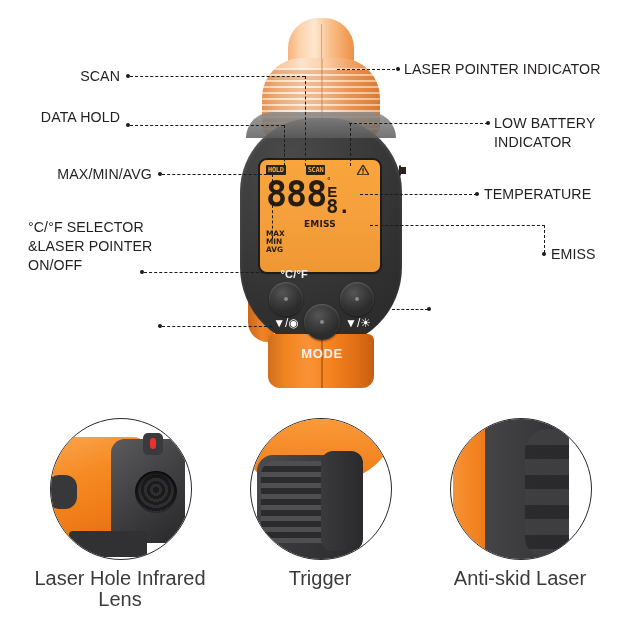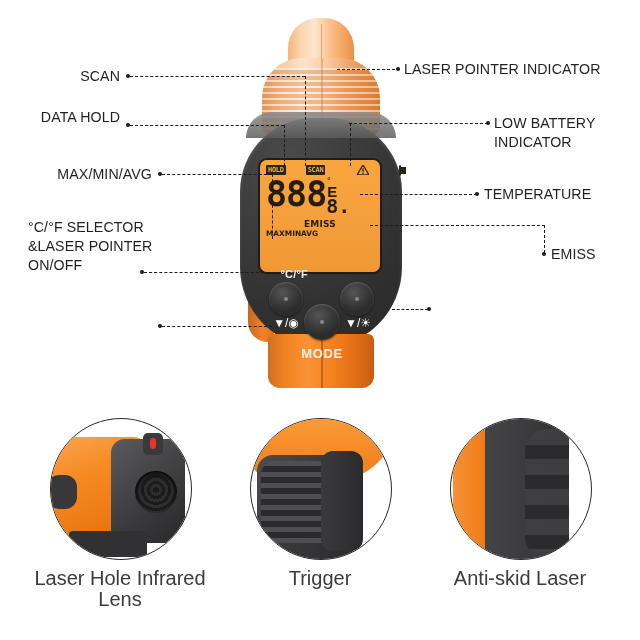--- a/index.html
+++ b/index.html
@@ -101,21 +101,21 @@
   .bigdig{font-size:35px;line-height:35px;letter-spacing:-1px;font-weight:bold;}
   .degE{margin-left:1px;display:flex;flex-direction:column;align-items:flex-start;line-height:1;}
   .degE .dg{font-size:8px;font-weight:bold;color:#251d12;}
   .degE .ee{font-size:15px;font-weight:bold;color:#251d12;line-height:14px;}
   .subdot{font-size:20px;font-weight:bold;color:#251d12;line-height:15px;margin-left:-1px;}
 
   .emissrow{height:11px;display:flex;justify-content:center;align-items:center;margin-top:-2px;}
   .emiss-txt{font-family:"DejaVu Sans", sans-serif;font-size:9px;font-weight:bold;color:#251d12;letter-spacing:.2px;}
 
   .botrow{display:flex;align-items:center;margin-top:1px;}
-  .mma{display:flex;flex-direction:row;font-family:"DejaVu Sans", sans-serif;font-size:7.4px;font-weight:bold;color:#251d12;line-height:8.2px;margin-right:2px;}
+  .mma{display:flex;flex-direction:column;font-family:"DejaVu Sans", sans-serif;font-size:7.4px;font-weight:bold;color:#251d12;line-height:8.2px;margin-right:2px;}
   .smalldig{font-size:23px;line-height:23px;letter-spacing:-1px;font-weight:bold;}
 
   
   .btn{
     position:absolute;border-radius:50%;
     background:radial-gradient(60% 55% at 40% 32%,#555 0%,#3d3d3d 55%,#2c2c2c 100%);
     box-shadow:inset 0 1px 2px rgba(255,255,255,.2), 0 1px 2px rgba(0,0,0,.5);
   }
   .btn .pip{position:absolute;left:50%;top:50%;width:4px;height:4px;margin:-2px 0 0 -2px;border-radius:50%;background:#8a8a8a;}
   #btnL{left:37px;top:264px;width:34px;height:34px;}

